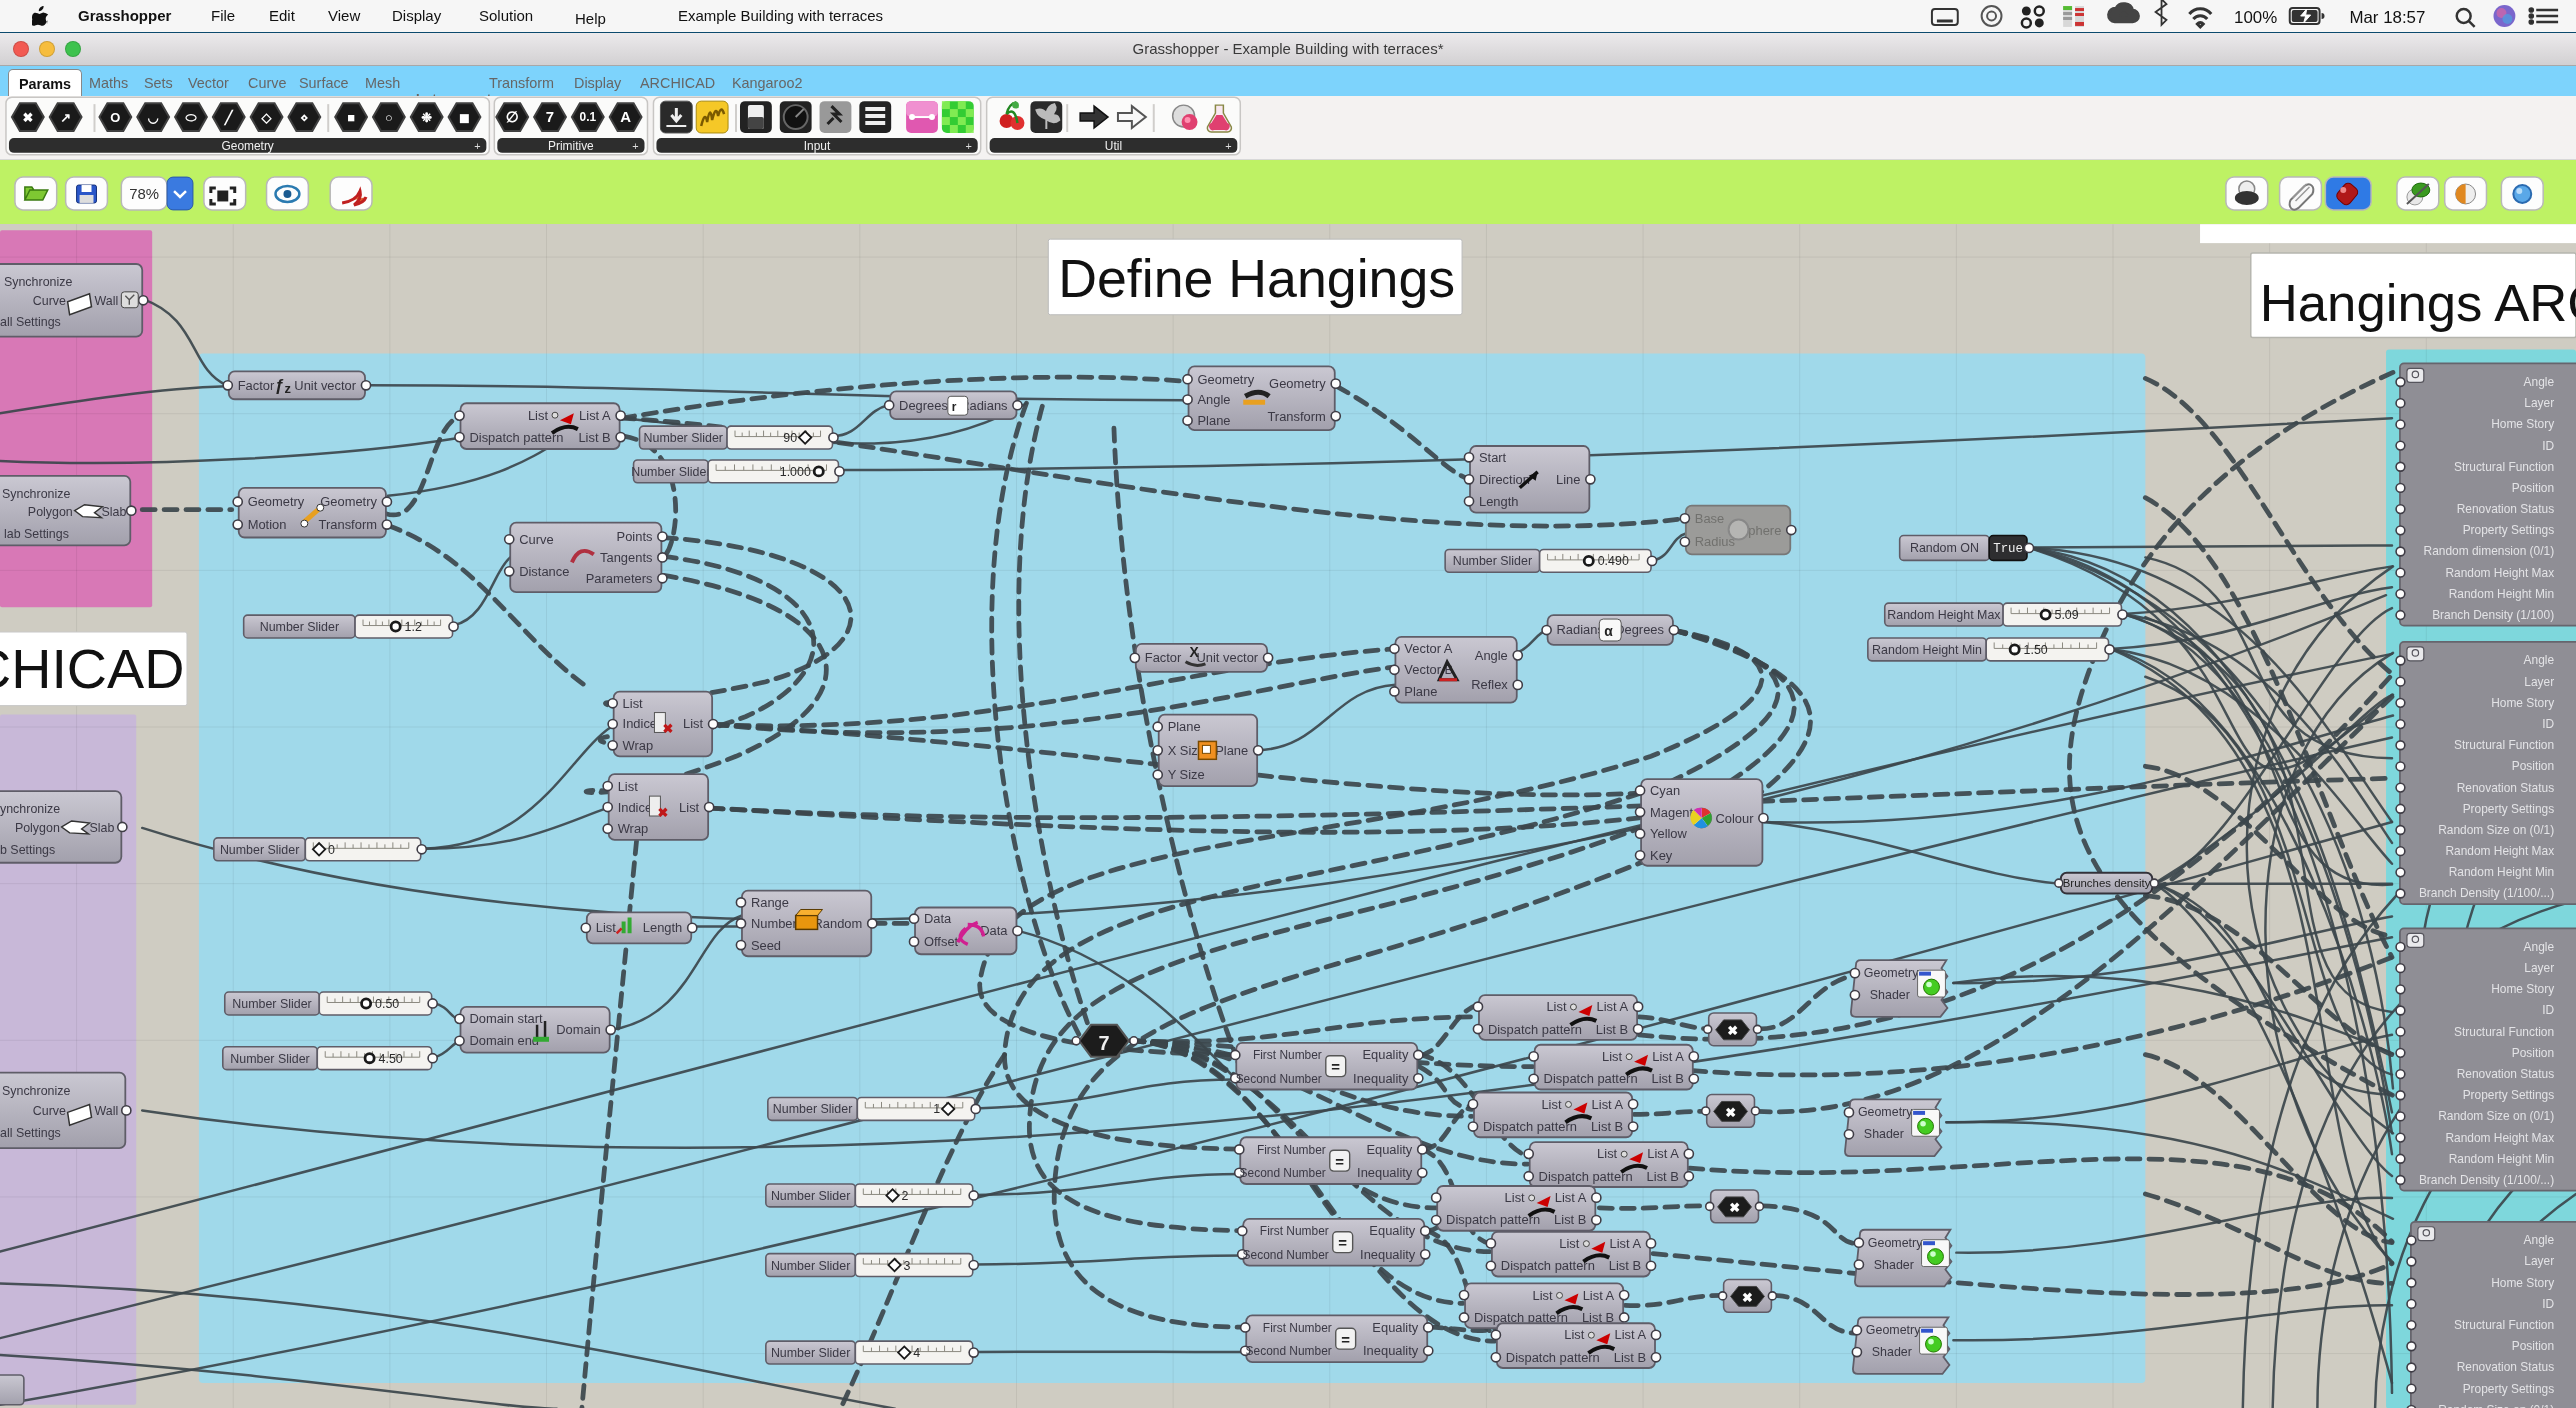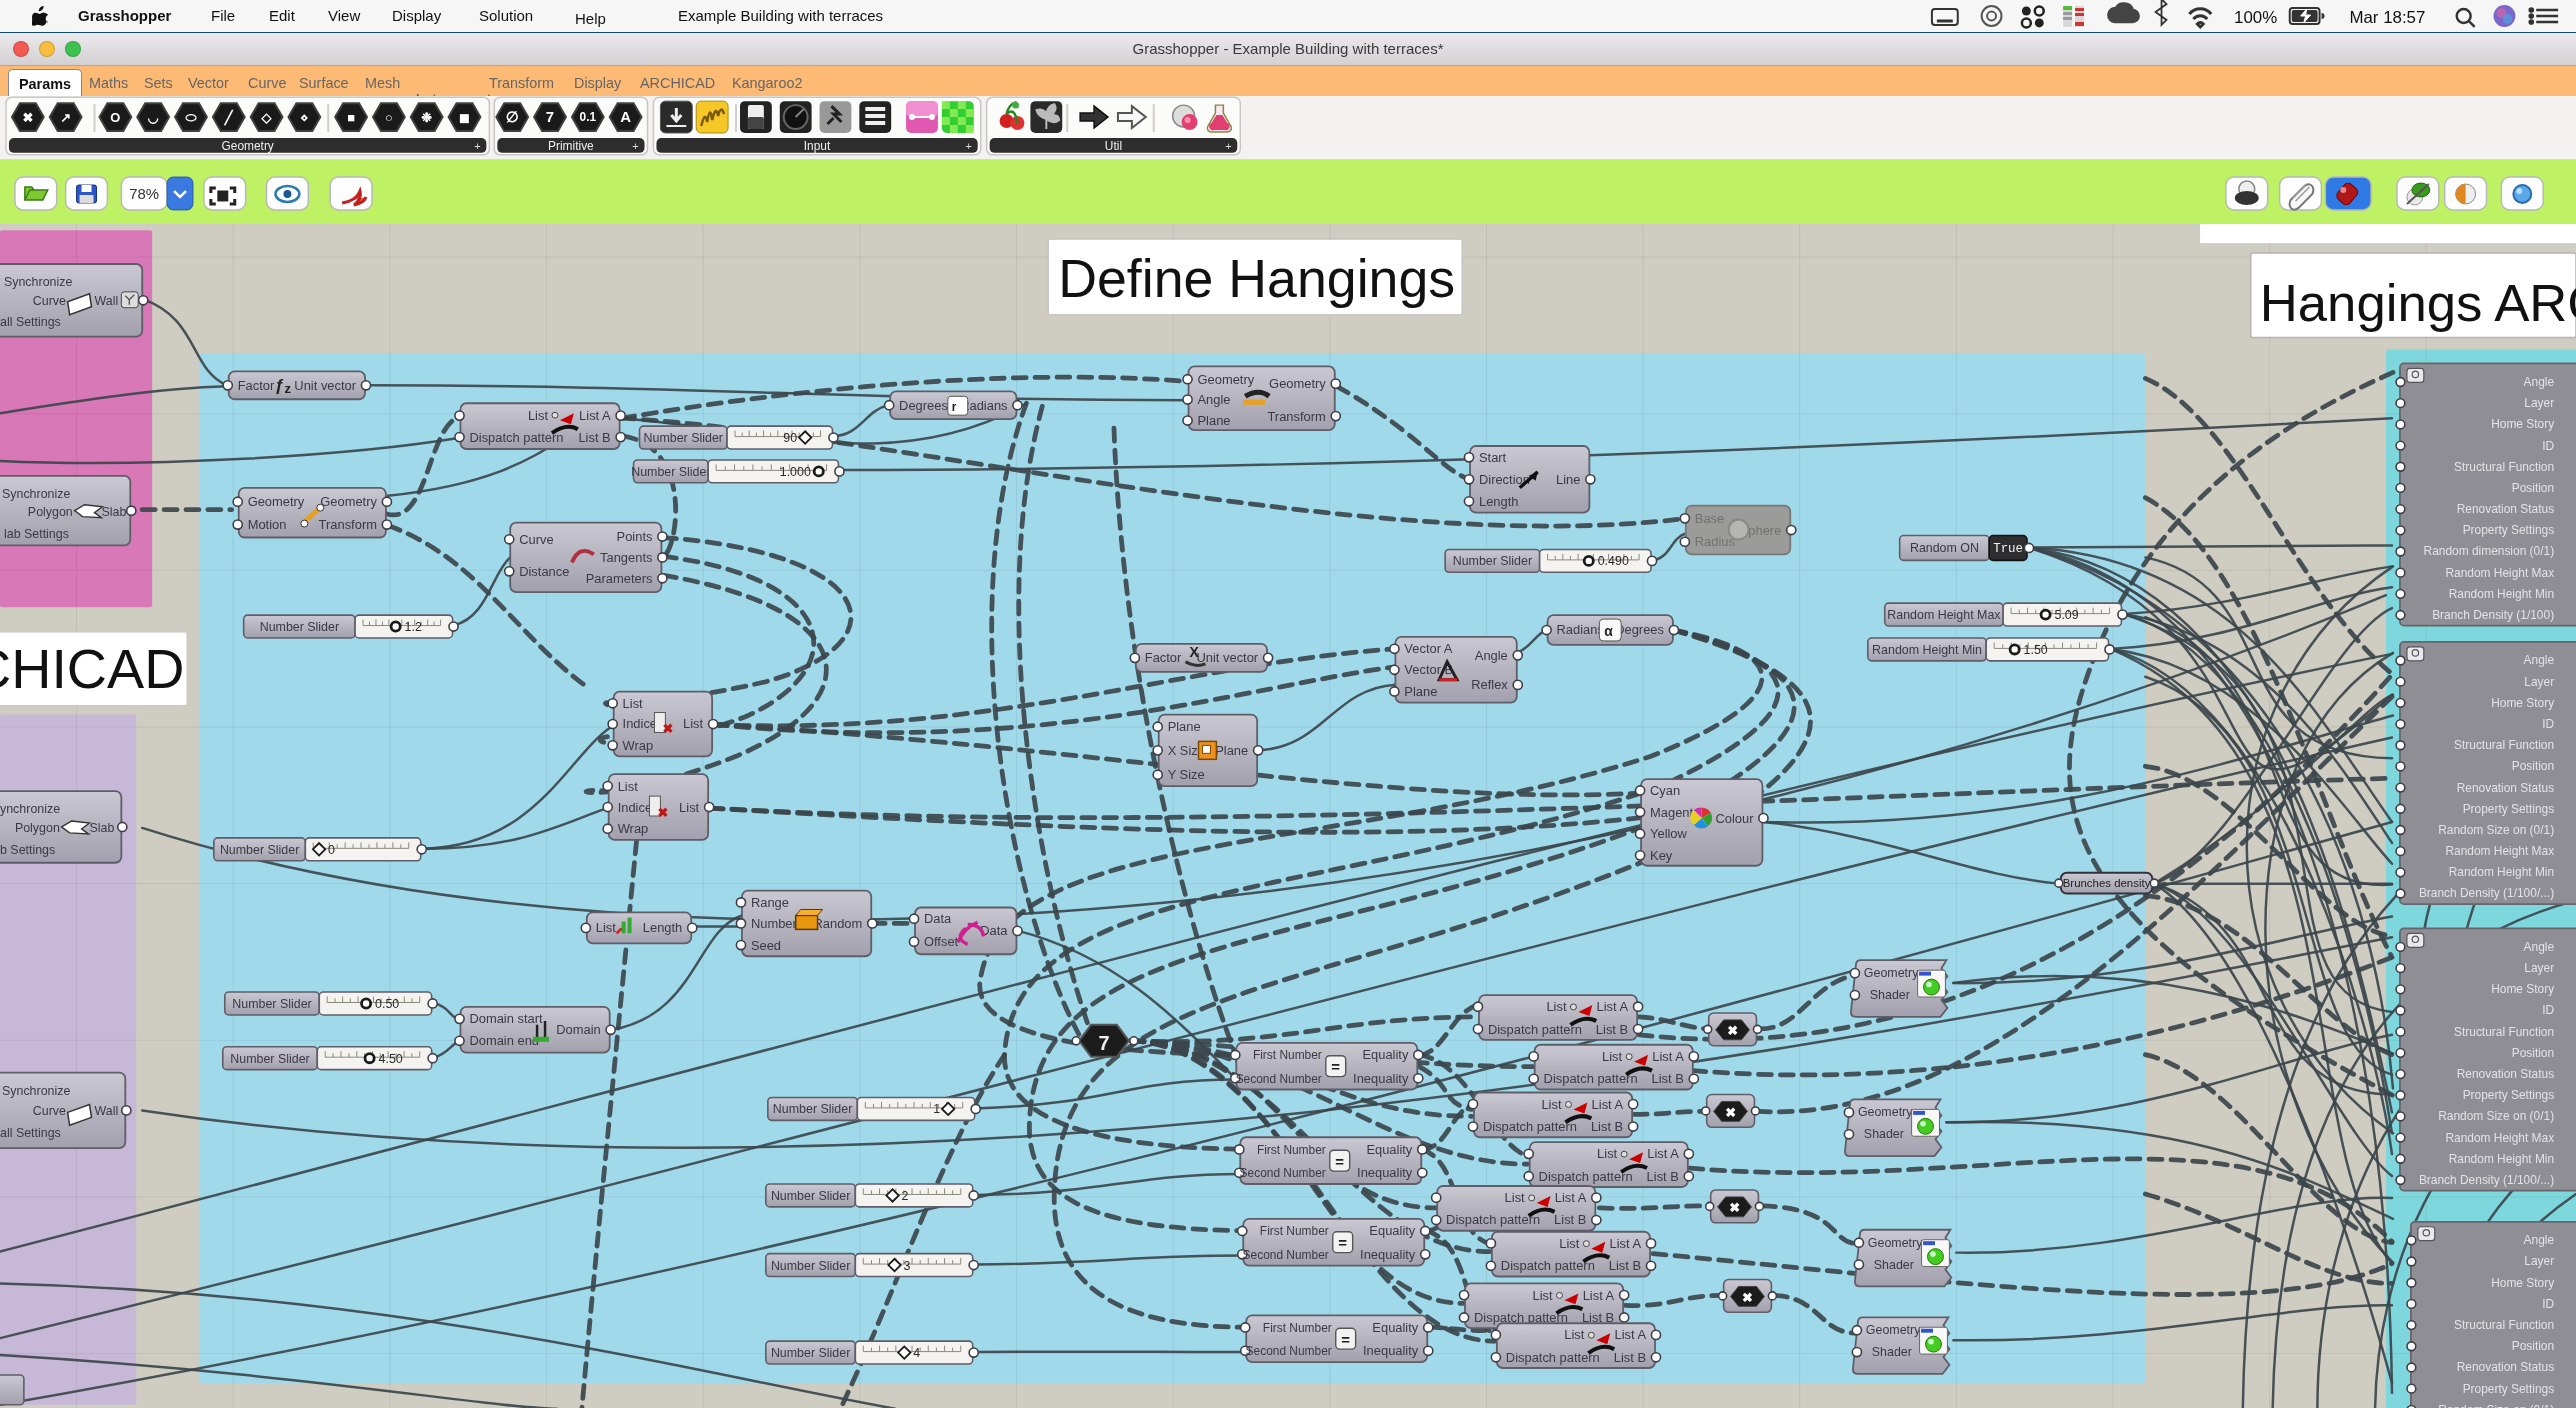--- a/index.html
+++ b/index.html
@@ -863,21 +863,21 @@
           <circle cx="615" cy="22" r="1.6"></circle>
         </g>
 </svg>
     </div>
     <div style="position:absolute;left:0;top:33px;width:2576px;height:33px;background:linear-gradient(#eceaec,#d2d0d2);border-bottom:1px solid #a8a8a8">
       <div style="position:absolute;left:13px;top:8px;width:16px;height:16px;border-radius:8px;background:#f25a52;border:1px solid rgba(0,0,0,.15)"></div>
       <div style="position:absolute;left:39px;top:8px;width:16px;height:16px;border-radius:8px;background:#f6bd3e;border:1px solid rgba(0,0,0,.15)"></div>
       <div style="position:absolute;left:65px;top:8px;width:16px;height:16px;border-radius:8px;background:#3ec24e;border:1px solid rgba(0,0,0,.15)"></div>
       <div style="position:absolute;left:0;width:2576px;top:7px;text-align:center;font-size:15px;color:#3a3a3a">Grasshopper - Example Building with terraces*</div>
     </div>
-    <div style="position:absolute;left:0;top:66px;width:2576px;height:31px;background:#fdba74;border-bottom:1px solid #b5b5b5">
+    <div style="position:absolute;left:0;top:66px;width:2576px;height:31px;background:#7dd3fc;border-bottom:1px solid #b5b5b5">
       <div style="position:absolute;left:8px;top:3px;height:28px;padding:0 10px;background:#fff;border:1px solid #888;border-bottom:none;border-radius:5px 5px 0 0;font-size:14.4px;font-weight:bold;line-height:28px;color:#111">Params</div>
       <div style="position:absolute;left:80px;top:3px;height:28px;padding:0 9px;font-size:14.4px;line-height:28px;color:#666">Maths</div>
       <div style="position:absolute;left:135px;top:3px;height:28px;padding:0 9px;font-size:14.4px;line-height:28px;color:#666">Sets</div>
       <div style="position:absolute;left:179px;top:3px;height:28px;padding:0 9px;font-size:14.4px;line-height:28px;color:#666">Vector</div>
       <div style="position:absolute;left:239px;top:3px;height:28px;padding:0 9px;font-size:14.4px;line-height:28px;color:#666">Curve</div>
       <div style="position:absolute;left:290px;top:3px;height:28px;padding:0 9px;font-size:14.4px;line-height:28px;color:#666">Surface</div>
       <div style="position:absolute;left:356px;top:3px;height:28px;padding:0 9px;font-size:14.4px;line-height:28px;color:#666">Mesh</div>
       <div style="position:absolute;left:406px;top:21px;height:28px;padding:0 9px;font-size:20px;line-height:28px;color:#666">Intersect</div>
       <div style="position:absolute;left:480px;top:3px;height:28px;padding:0 9px;font-size:14.4px;line-height:28px;color:#666">Transform</div>
       <div style="position:absolute;left:565px;top:3px;height:28px;padding:0 9px;font-size:14.4px;line-height:28px;color:#666">Display</div>

